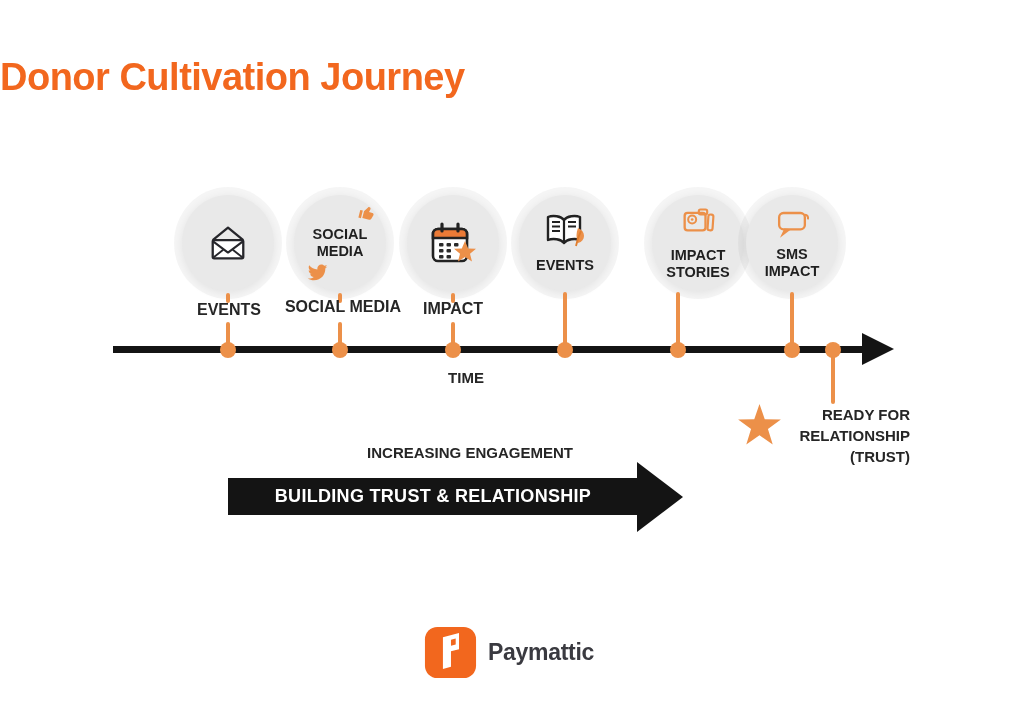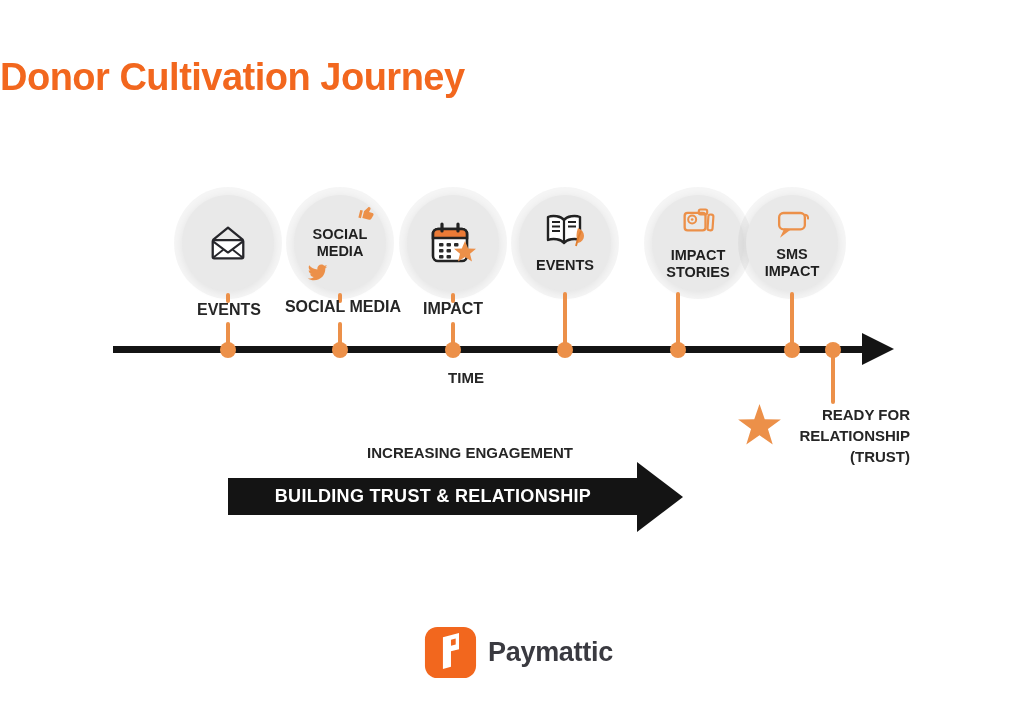--- a/index.html
+++ b/index.html
@@ -57,21 +57,21 @@
     position:absolute;left:228px;top:478px;width:410px;height:37px;
     background:var(--ink);display:flex;align-items:center;justify-content:center;
   }
   .banner-label{font-size:18px;font-weight:bold;color:#fff;letter-spacing:0.3px;white-space:nowrap;}
   .banner-head{
     position:absolute;left:637px;top:462px;width:0;height:0;
     border-top:35px solid transparent;border-bottom:35px solid transparent;
     border-left:46px solid var(--ink);
   }
   .footer{position:absolute;left:424px;top:626px;display:flex;align-items:center;gap:11px;}
-  .brand-text{font-size:27px;font-weight:bold;color:#3A3A40;letter-spacing:-0.3px;}
+  .brand-text{font-size:23px;font-weight:bold;color:#3A3A40;letter-spacing:-0.3px;}
   .corner-icon{position:absolute;}
   svg{display:block;}
 </style>
 </head>
 <body>
 
 <div class="canvas">
 
   <div class="title">Donor Cultivation Journey</div>
 

